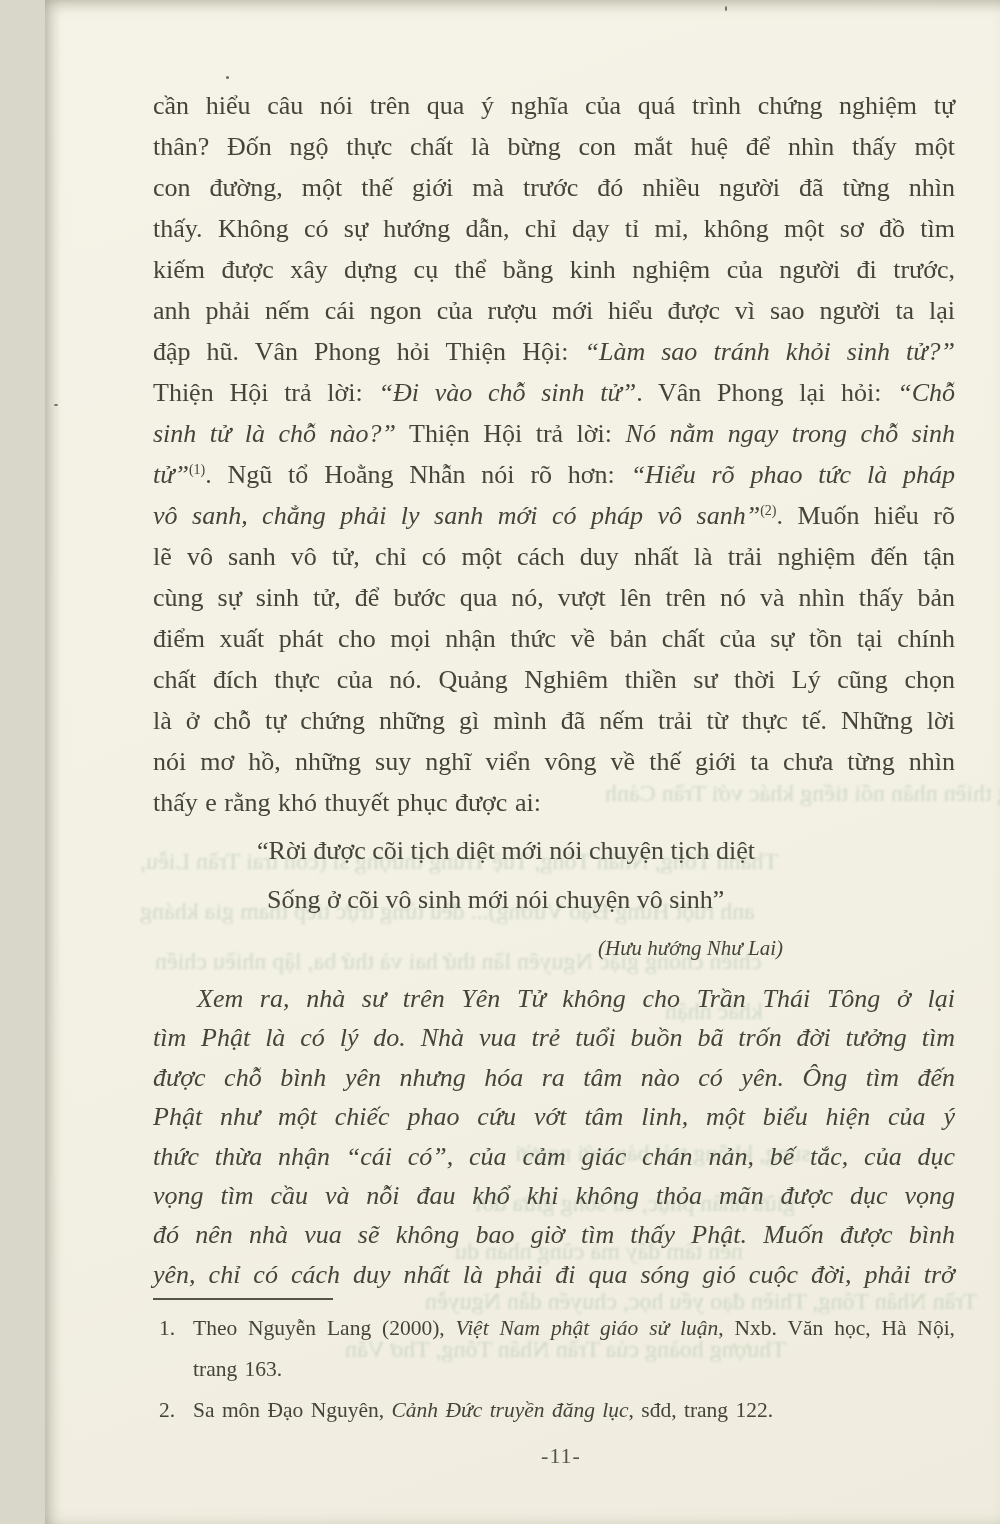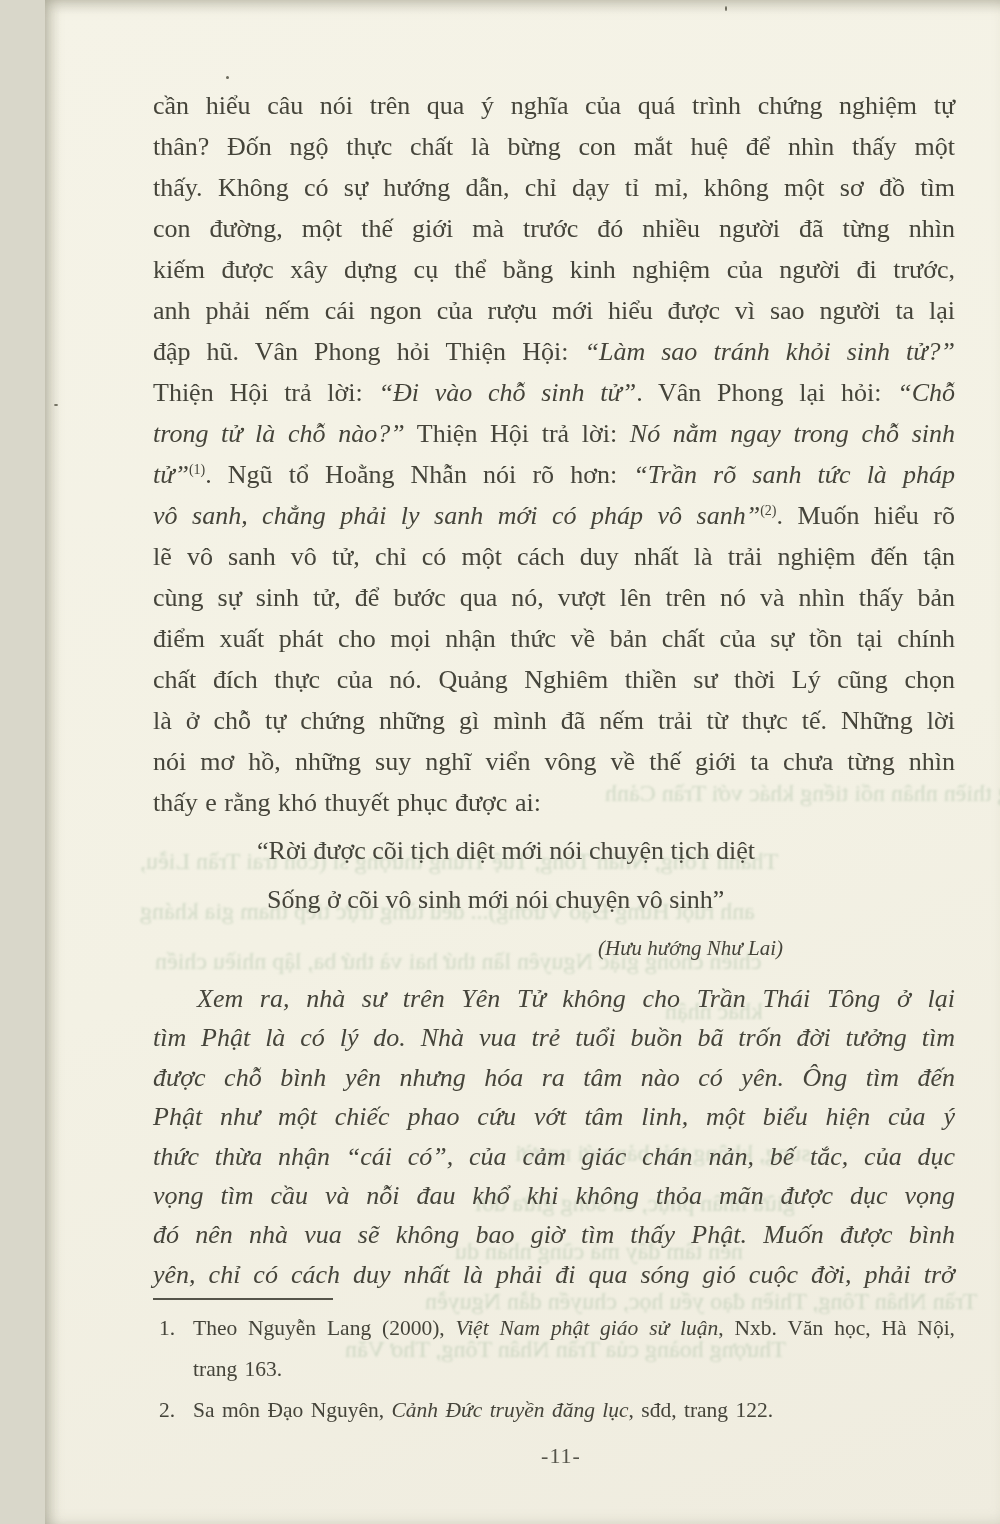--- a/index.html
+++ b/index.html
@@ -79,28 +79,28 @@
       <span style="left: 470px; top: 1140px;">sung, không trải bản với người</span>
       <span style="left: 430px; top: 1190px;">giữa nhân phục, cứ sống giữa đời</span>
       <span style="left: 410px; top: 1238px;">nên tâm đấy mà cũng nhàn du</span>
       <span style="left: 380px; top: 1288px;">Trần Nhân Tông, Thiền đạo yếu học, chuyển dẫn Nguyễn</span>
       <span style="left: 300px; top: 1336px;">Thượng hoàng của Trần Nhân Tông, Thơ Văn</span>
     </div>
 
   <div class="textcol para1">
       <div class="tline just"><span>cần hiểu câu nói trên qua ý nghĩa của quá trình chứng nghiệm tự</span></div>
       <div class="tline just"><span>thân? Đốn ngộ thực chất là bừng con mắt huệ để nhìn thấy một</span></div>
+      <div class="tline just"><span>con đường, một thế giới mà trước đó nhiều người đã từng nhìn</span></div>
       <div class="tline just"><span>thấy. Không có sự hướng dẫn, chỉ dạy tỉ mỉ, không một sơ đồ tìm</span></div>
-      <div class="tline just"><span>con đường, một thế giới mà trước đó nhiều người đã từng nhìn</span></div>
       <div class="tline just"><span>kiếm được xây dựng cụ thể bằng kinh nghiệm của người đi trước,</span></div>
       <div class="tline just"><span>anh phải nếm cái ngon của rượu mới hiểu được vì sao người ta lại</span></div>
       <div class="tline just"><span>đập hũ. Vân Phong hỏi Thiện Hội: </span><em>“Làm sao tránh khỏi sinh tử?”</em></div>
       <div class="tline just"><span>Thiện Hội trả lời: </span><em>“Đi vào chỗ sinh tử”</em><span>. Vân Phong lại hỏi: </span><em>“Chỗ</em></div>
-      <div class="tline just"><em>trong tử là chỗ nào?”</em><span> Thiện Hội trả lời: </span><em>Nó nằm ngay trong chỗ sinh</em></div>
-      <div class="tline just"><em>tử”</em><sup>(1)</sup><span>. Ngũ tổ Hoằng Nhẫn nói rõ hơn: </span><em>“Trần rõ sanh tức là pháp</em></div>
+      <div class="tline just"><em>sinh tử là chỗ nào?”</em><span> Thiện Hội trả lời: </span><em>Nó nằm ngay trong chỗ sinh</em></div>
+      <div class="tline just"><em>tử”</em><sup>(1)</sup><span>. Ngũ tổ Hoằng Nhẫn nói rõ hơn: </span><em>“Hiểu rõ phao tức là pháp</em></div>
       <div class="tline just"><em>vô sanh, chẳng phải ly sanh mới có pháp vô sanh”</em><sup>(2)</sup><span>. Muốn hiểu rõ</span></div>
       <div class="tline just"><span>lẽ vô sanh vô tử, chỉ có một cách duy nhất là trải nghiệm đến tận</span></div>
       <div class="tline just"><span>cùng sự sinh tử, để bước qua nó, vượt lên trên nó và nhìn thấy bản</span></div>
       <div class="tline just"><span>điểm xuất phát cho mọi nhận thức về bản chất của sự tồn tại chính</span></div>
       <div class="tline just"><span>chất đích thực của nó. Quảng Nghiêm thiền sư thời Lý cũng chọn</span></div>
       <div class="tline just"><span>là ở chỗ tự chứng những gì mình đã nếm trải từ thực tế. Những lời</span></div>
       <div class="tline just"><span>nói mơ hồ, những suy nghĩ viển vông về thế giới ta chưa từng nhìn</span></div>
       <div class="tline"><span>thấy e rằng khó thuyết phục được ai:</span></div>
     </div>
 

